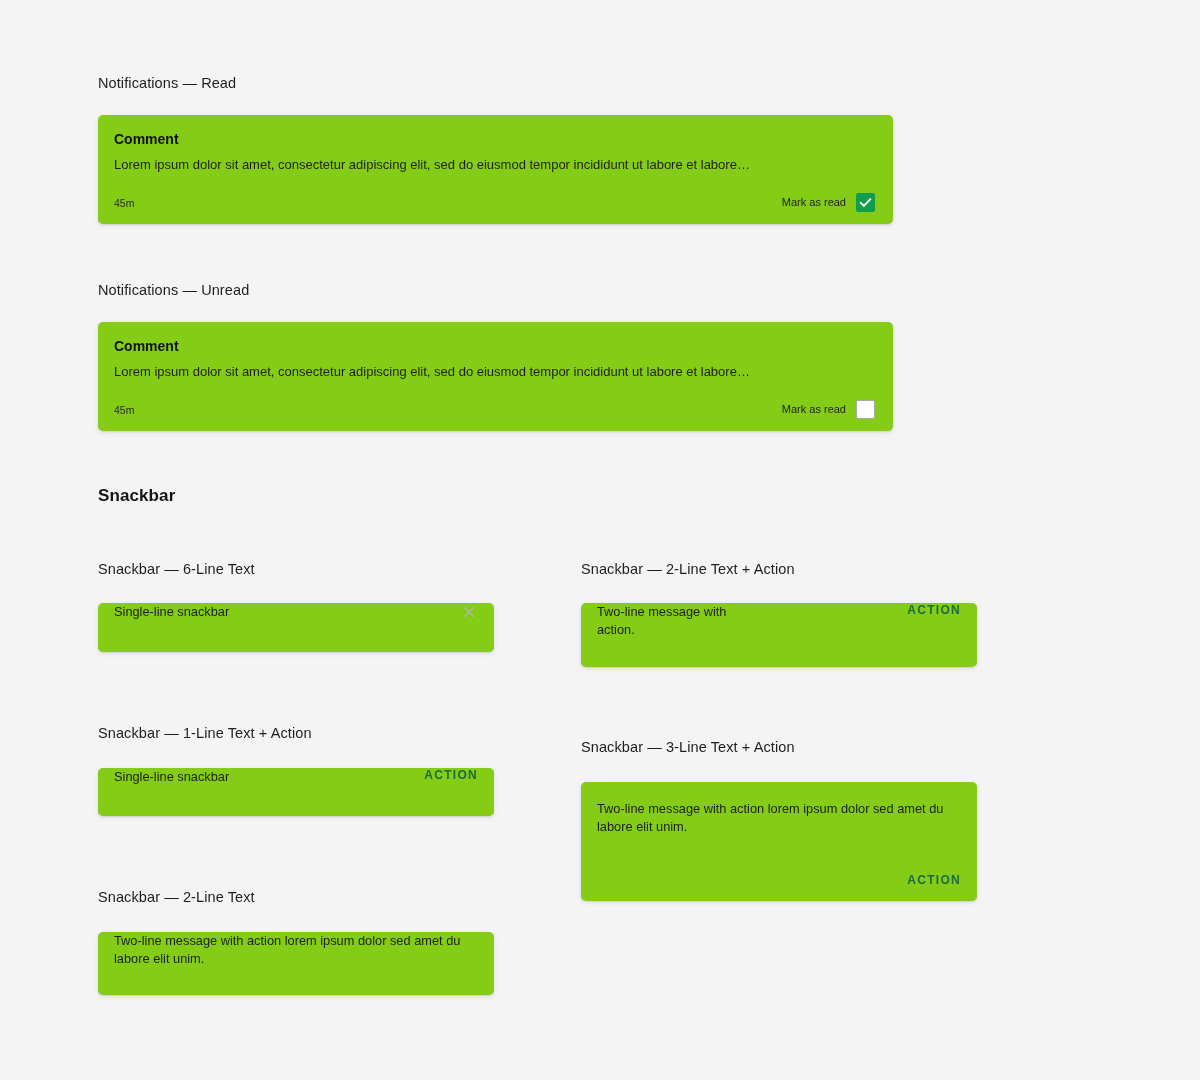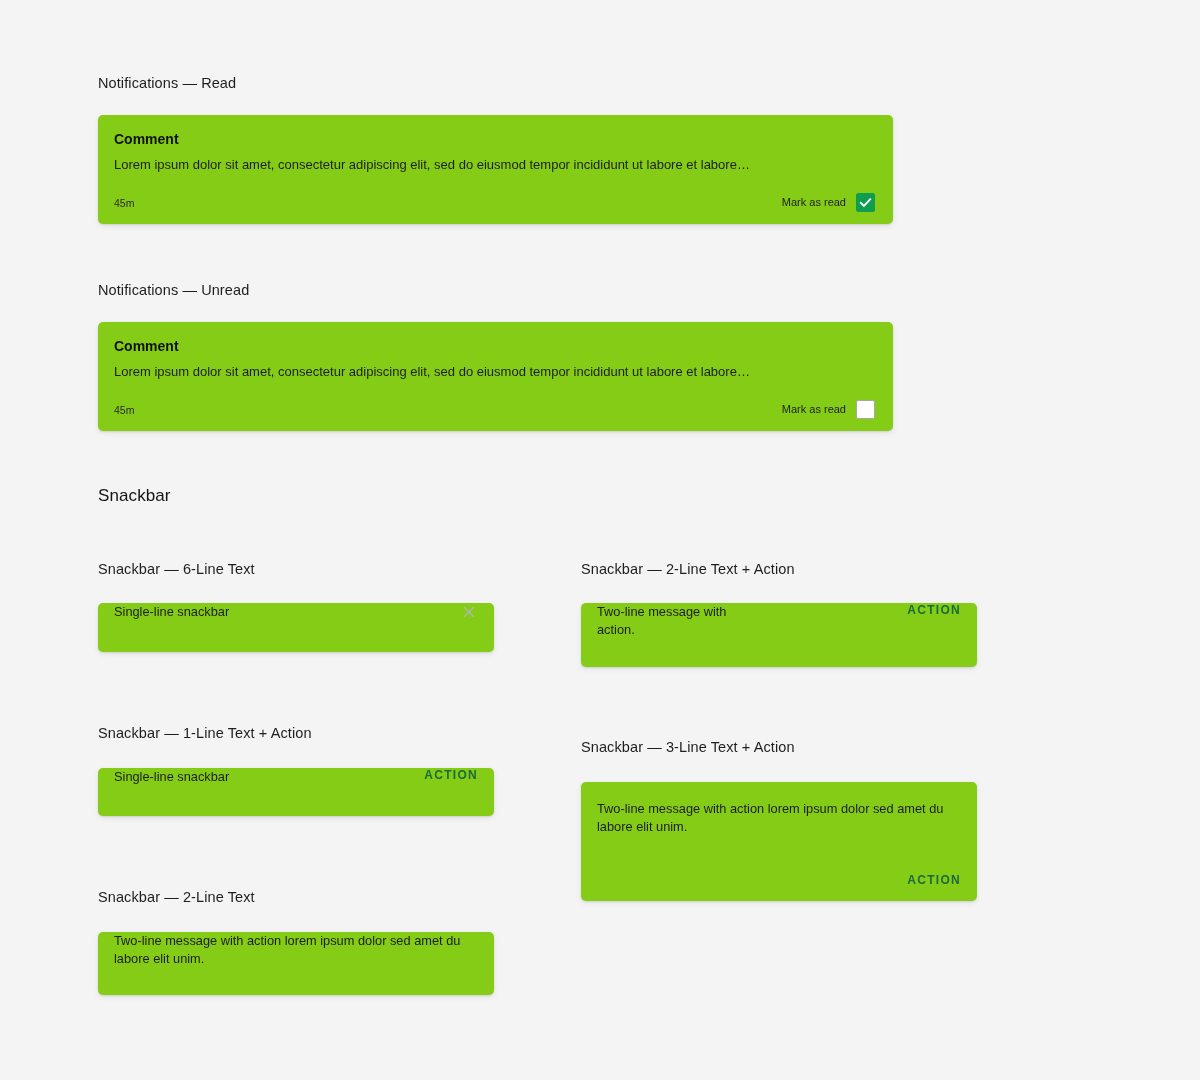--- a/index.html
+++ b/index.html
@@ -24,21 +24,21 @@
   
   .section-label {
     font-size: 14.5px;
     font-weight: 400;
     color: #1e1e1e;
     letter-spacing: 0.1px;
     line-height: 1;
   }
   .block-title {
     font-size: 17px;
-    font-weight: 400;
+    font-weight: 700;
     color: #141414;
     letter-spacing: 0.1px;
     line-height: 1;
   }
   .card {
     background: #84cc16;
     border-radius: 5px;
     box-shadow: 0 1px 2px rgba(0,0,0,0.10),
                 0 2px 6px rgba(0,0,0,0.07);
     box-sizing: border-box;

